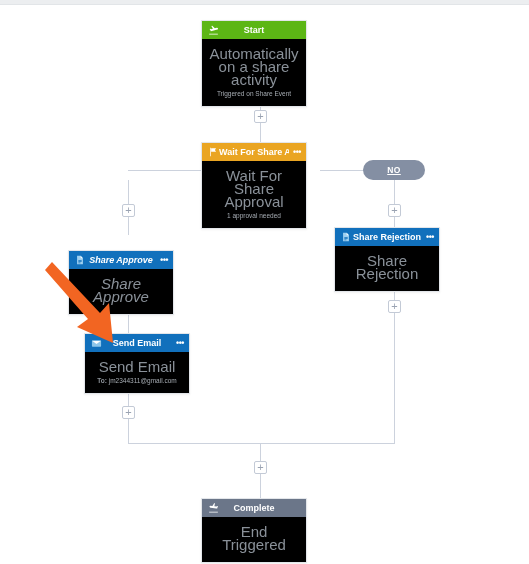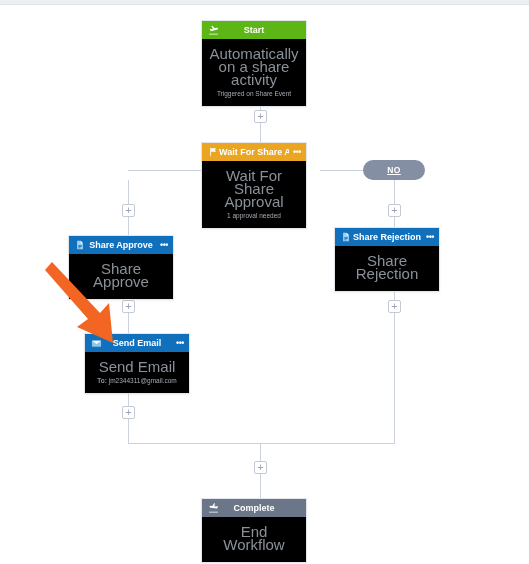--- a/index.html
+++ b/index.html
@@ -213,21 +213,21 @@
       </span>
       <span class="hdr-title">Wait For Share Approval</span>
       <span class="hdr-menu">•••</span>
     </div>
     <div class="node-body">
       <div class="primary">Wait For Share Approval</div>
       <div class="secondary">1 approval needed</div>
     </div>
   </div>
 
-  <div class="node" style="left:68px; top:235px;">
+  <div class="node" style="left:68px; top:250px;font-style:italic;">
     <div class="node-header hdr-blue">
       <span class="hdr-icon">
         <svg width="10" height="10" viewBox="0 0 24 24" aria-hidden="true">
           <path fill="#9fd0f0" d="M5 2h9l5 5v15H5z"></path>
           <path fill="#ffffff" d="M13.6 2.5v5h5z"></path>
           <path fill="#1170bc" d="M8 12h8v1.6H8zM8 15h8v1.6H8zM8 18h5v1.6H8z"></path>
         </svg>
       </span>
       <span class="hdr-title">Share Approve</span>
       <span class="hdr-menu">•••</span>
@@ -275,21 +275,21 @@
     <div class="node-header hdr-grey">
       <span class="hdr-icon">
         <svg width="11" height="11" viewBox="0 0 24 24" aria-hidden="true">
           <path fill="#ffffff" d="M2.5 19h19v1.6h-19zM3.1 7.7c.1-1 1-1.8 2-1.7l4.5.5 3.8-6.1 1.9.2-1.4 6.6 4.3.5 2-1.4 1.4.2-1 3.7-.5 1.9-2.1-.2-4.3-.5-3.7-.4-4.5-.5c-1-.1-1.8-1-1.7-2z"></path>
         </svg>
       </span>
       <span class="hdr-title">Complete</span>
       <span class="hdr-menu empty"></span>
     </div>
     <div class="node-body" style="padding-bottom:11px;">
-      <div class="primary">End Workflow</div>
+      <div class="primary">End Triggered</div>
     </div>
   </div>
 
   <svg class="arrow-layer" viewBox="0 0 529 564">
     <g>
       <path d="M52 262 L100 313 L109 303 L113 343 L77 327 L88 319 L45 270 Z" fill="#f26522"></path>
     </g>
   </svg>
 
 </div>

